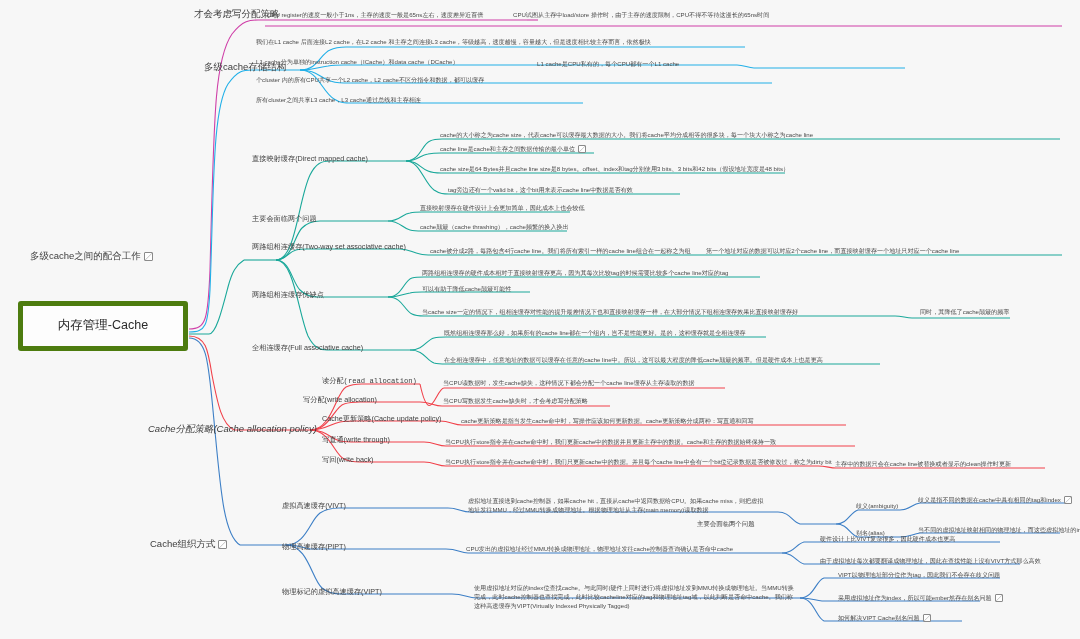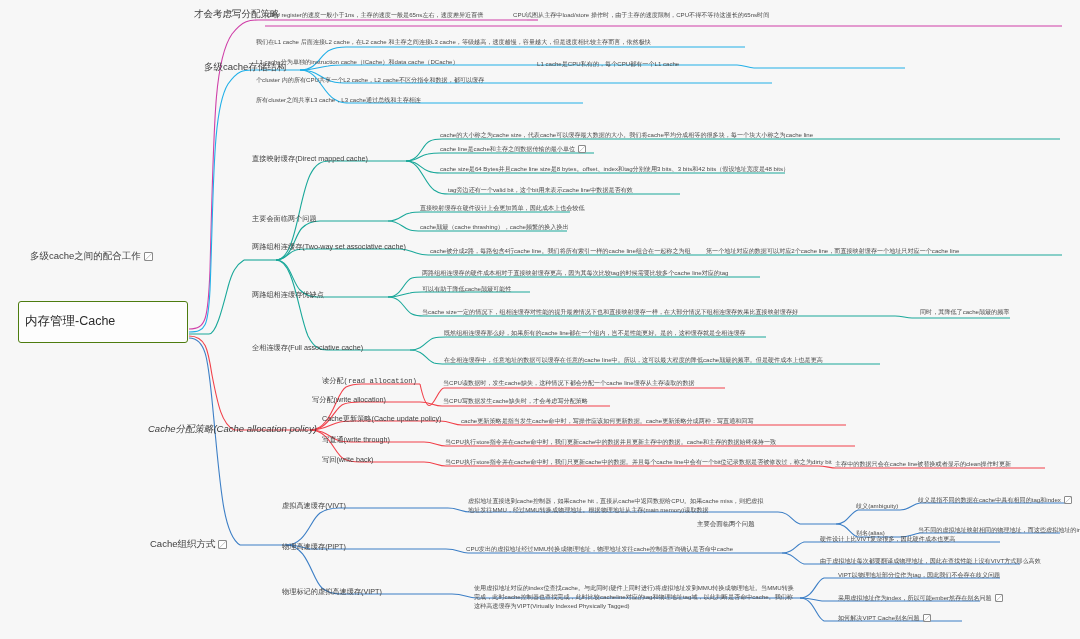--- a/index.html
+++ b/index.html
@@ -9,22 +9,22 @@
     color:#3a3a3a;
   }
   #canvas{position:absolute;left:0;top:0;width:1080px;height:639px;}
   #edges{position:absolute;left:0;top:0;width:1080px;height:639px;pointer-events:none;}
 
   .node{position:absolute;white-space:nowrap;line-height:1.25;}
 
   
   .root{
     left:18px;top:301px;width:170px;
-    border:1px solid #4d7c0f;background:#fdfdfd;border-radius:3px;
-    padding:12px 6px;text-align:left;font-size:12.5px;color:#2b2b2b;
+    border:5px solid #4d7c0f;background:#fdfdfd;border-radius:3px;
+    padding:12px 6px;text-align:center;font-size:12.5px;color:#2b2b2b;
     box-sizing:border-box;
   }
 
   
   .lvl1{font-size:9.5px;color:#3c3c3c;padding-bottom:2px;}
   
   .lvl2{font-size:7.2px;color:#404040;padding-bottom:2px;}
   
   .leaf{font-size:6.1px;color:#4a4a4a;padding-bottom:2px;}
   .leaf.two-line{white-space:normal;line-height:1.5;}
@@ -256,21 +256,21 @@
 
   <div class="node lvl1" style="left:148px;top:423px;font-style:italic;">
     <span>Cache分配策略(Cache allocation policy)</span>
   </div>
   <div class="node lvl2" style="left:322px;top:377px;font-family:Liberation Mono, monospace;">
     <span>读分配(read allocation)</span>
   </div>
   <div class="node leaf" style="left:443px;top:379px;">
     <span>当CPU读数据时，发生cache缺失，这种情况下都会分配一个cache line缓存从主存读取的数据</span>
   </div>
-  <div class="node lvl2" style="left:312px;top:395px;text-align:right;">
+  <div class="node lvl2" style="left:303px;top:395px;text-align:right;">
     <span>写分配(write allocation)</span>
   </div>
   <div class="node leaf" style="left:443px;top:397px;">
     <span>当CPU写数据发生cache缺失时，才会考虑写分配策略</span>
   </div>
   <div class="node lvl2" style="left:322px;top:414px;">
     <span>Cache更新策略(Cache update policy)</span>
   </div>
   <div class="node leaf" style="left:461px;top:417px;">
     <span>cache更新策略是指当发生cache命中时，写操作应该如何更新数据。cache更新策略分成两种：写直通和回写</span>

